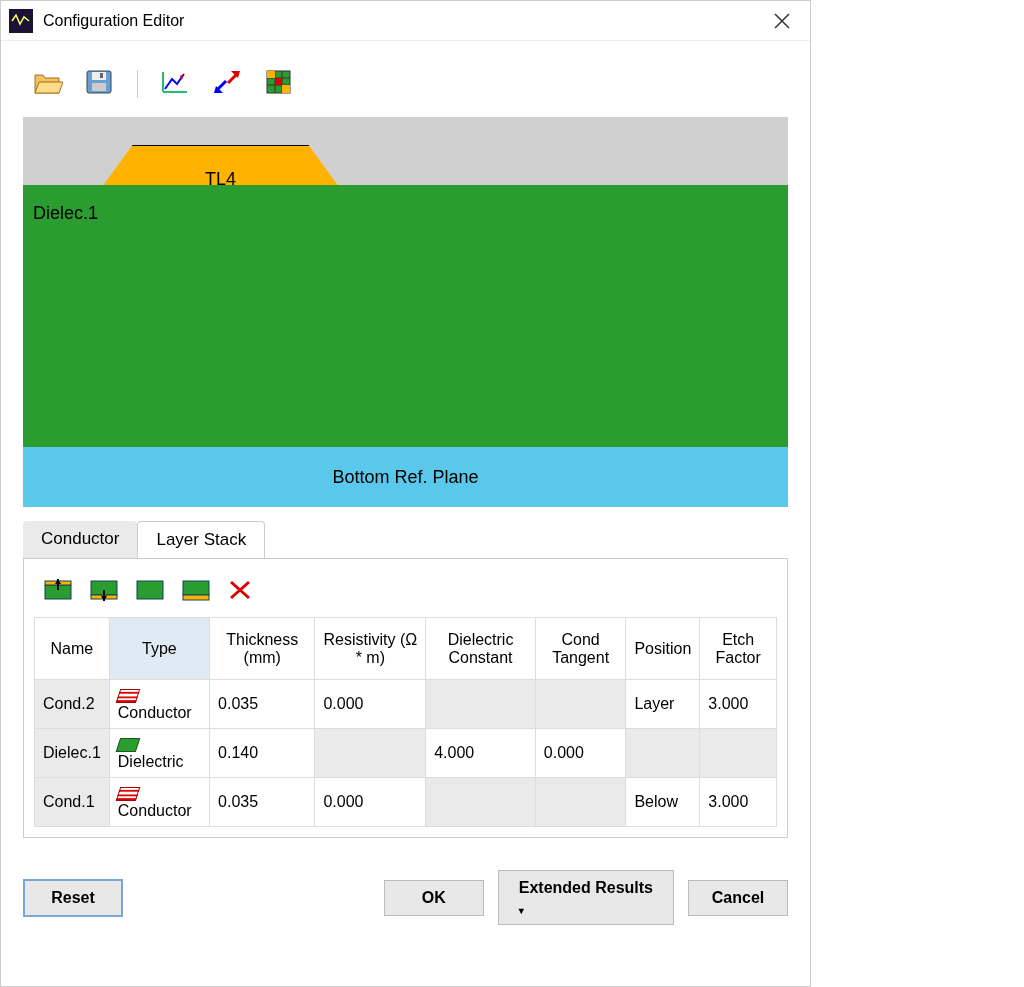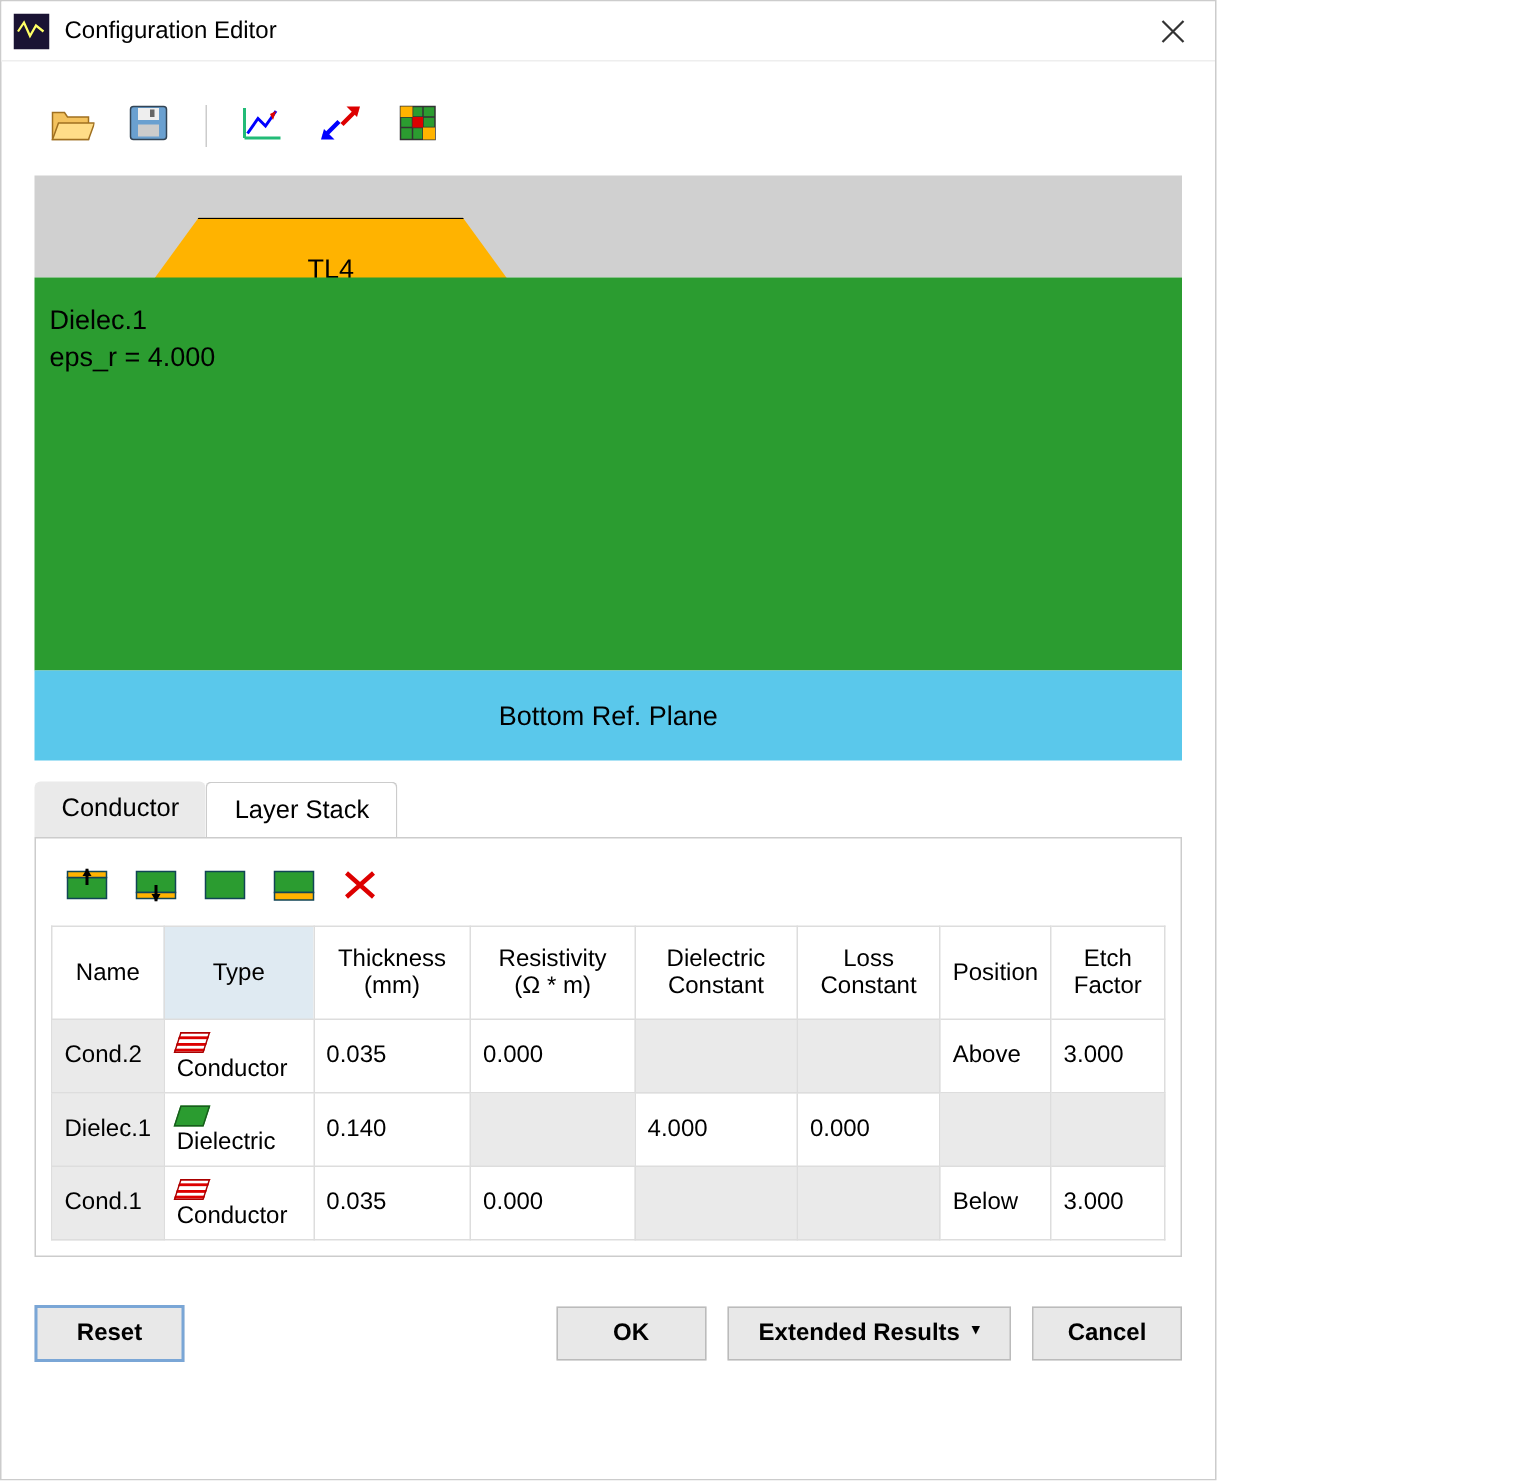--- a/index.html
+++ b/index.html
@@ -44,21 +44,21 @@
 .table td.empty { background: #eaeaea; }
 .table td.pos { text-align: left; }
 .type-icon { display: inline-block; width: 20px; height: 14px; margin-right: 4px; vertical-align: middle; transform: skewX(-18deg); border: 1px solid #aa0000; }
 .type-icon.cond { background: repeating-linear-gradient(0deg, #d00 0 2px, transparent 2px 4px); }
 .type-icon.diel { background: #2b9c30; border-color: #185c1c; }
 
 .bottom-buttons { display: flex; gap: 14px; margin-top: 32px; align-items: center; font-weight: bold; }
 .bottom-buttons .spacer { flex: 1; }
 .btn { padding: 8px 20px; background: #e8e8e8; border: 1px solid #bbb; font-size: 16px; cursor: pointer; min-width: 100px; text-align: center; }
 .btn.reset { border: 2px solid #7aa6d6; }
-.btn.ext { display: flex; align-items: flex-start; gap: 8px; }
+.btn.ext { display: flex; align-items: flex-start; gap: 8px; flex-direction: column; }
 .btn.ext .drop { font-size: 10px; }
 </style>
 </head>
 <body>
 
 <div class="window">
   <div class="titlebar">
     <span class="app-icon">
       <svg width="24" height="24">
           <rect width="24" height="24" fill="#1a1333"></rect>
@@ -118,21 +118,20 @@
             <rect x="18" y="16" width="8" height="8" fill="#ffb300"></rect>
           </svg>
       </span>
     </div>
 
     <div class="diagram">
       <div class="air-top"></div>
       <div class="tl-trap">TL4</div>
       <div class="dielec">
         <div>Dielec.1</div>
-        <div class="line2">eps_r = 4.000</div>
       </div>
       <div class="bottom-plane">Bottom Ref. Plane</div>
     </div>
 
     <div class="tabs">
       <div class="tab">Conductor</div>
       <div class="tab active">Layer Stack</div>
     </div>
 
     <div class="tab-panel">
@@ -162,34 +161,34 @@
       </div>
 
       <table class="table">
         <thead>
           <tr>
             <th>Name</th>
             <th class="type">Type</th>
             <th>Thickness (mm)</th>
             <th>Resistivity (Ω * m)</th>
             <th>Dielectric Constant</th>
-            <th>Loss Constant</th>
+            <th>Cond Tangent</th>
             <th>Position</th>
             <th>Etch Factor</th>
           </tr>
         </thead>
         <tbody id="tbody">
             <tr>
               <td class="name">Cond.2</td>
               <td class="type"><span class="type-icon cond"></span>Conductor</td>
               <td class="num">0.035</td>
               <td class="num">0.000</td>
               <td class="empty"></td>
               <td class="empty"></td>
-              <td class="pos">Above</td>
+              <td class="pos">Layer</td>
               <td class="num">3.000</td>
             </tr>
             <tr>
               <td class="name">Dielec.1</td>
               <td class="type"><span class="type-icon diel"></span>Dielectric</td>
               <td class="num">0.140</td>
               <td class="empty"></td>
               <td class="num">4.000</td>
               <td class="num">0.000</td>
               <td class="empty"></td>

